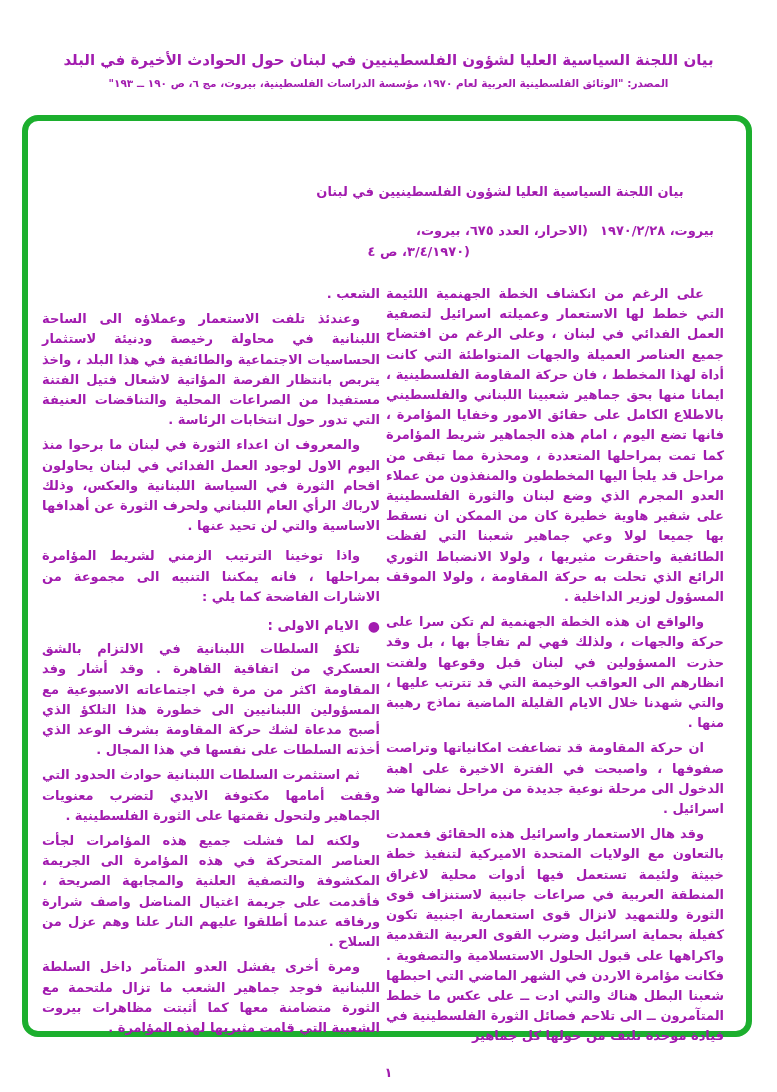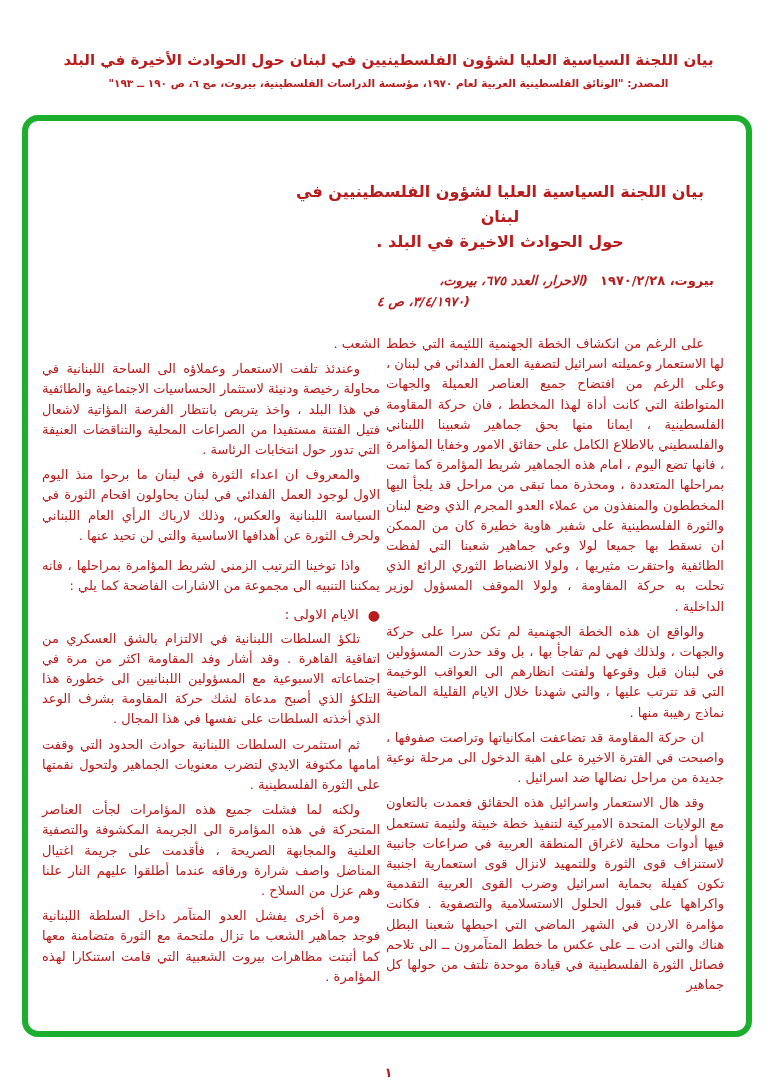--- a/index.html
+++ b/index.html
@@ -37,55 +37,55 @@
     border:6px solid #1caf2e;
     border-radius:16px;
     padding:58px 22px 0 14px;
     background:#ffffff;
   }
   
   .doc-title{
     width:436px;
     margin:0 6px 0 auto;
     text-align:center;
-    font-size:16px;
+    font-size:13px;
     font-weight:bold;
     line-height:25px;
   }
   
   .byline{
     display:flex;
     align-items:flex-start;
     margin-top:16px;
     padding-right:10px;
     gap:12px;
     font-size:13px;
     font-weight:bold;
     line-height:21px;
   }
   .dateline{white-space:nowrap;}
-  .citation{min-width:200px;font-style:italic;}
+  .citation{min-width:200px;}
   .cit1{text-align:right;white-space:nowrap;}
   .cit2{
     direction:ltr;
     text-align:center;
     white-space:nowrap;
     margin-right:118px;
   }
   
   .columns{
     display:flex;
     gap:6px;
     margin-top:22px;
   }
   .col{
     flex:1;
     min-width:0;
     font-size:13px;
-    font-weight:normal;
+    font-weight:bold;
     line-height:20.2px;
     text-align:justify;
   }
   .para{margin:0 0 5px;text-indent:20px;}
   .para.cont{text-indent:0;}
   .para.gap-before{margin-top:10px;}
   .para.bullet-head{
     text-indent:0;
     margin:8px 0 4px;
     font-size:13.5px;
@@ -102,30 +102,29 @@
     position:absolute;
     bottom:12px;left:0;right:0;
     text-align:center;
     font-size:13px;
     font-weight:bold;
   }
 </style>
 </head>
 <body>
 
-<div class="page" style="color: #b91c1c;">
+<div class="page" style="color: #a21caf;">
 
   <h1 class="hdr-title">بيان اللجنة السياسية العليا لشؤون الفلسطينيين في لبنان حول الحوادث الأخيرة في البلد</h1>
   <div class="hdr-source">المصدر: "الوثائق الفلسطينية العربية لعام ١٩٧٠، مؤسسة الدراسات الفلسطينية، بيروت، مج ٦، ص ١٩٠ ــ ١٩٣"</div>
 
   <div class="frame" style="border-color: rgb(28, 175, 46);">
 
     <div class="doc-title">
       <div>بيان اللجنة السياسية العليا لشؤون الفلسطينيين في لبنان</div>
-      <div>حول الحوادث الاخيرة في البلد .</div>
     </div>
 
     <div class="byline">
       <div class="dateline">بيروت، ١٩٧٠/٢/٢٨</div>
       <div class="citation">
         <div class="cit1">(الاحرار، العدد ٦٧٥، بيروت،</div>
         <div class="cit2">٣/٤/١٩٧٠، ص ٤)</div>
       </div>
     </div>
 
@@ -138,21 +137,21 @@
         </div>
       <div class="col">
           <p class="para cont">الشعب .</p>
           <p class="para">وعندئذ تلفت الاستعمار وعملاؤه الى الساحة اللبنانية في محاولة رخيصة ودنيئة لاستثمار الحساسيات الاجتماعية والطائفية في هذا البلد ، واخذ يتربص بانتظار الفرصة المؤاتية لاشعال فتيل الفتنة مستفيدا من الصراعات المحلية والتناقضات العنيفة التي تدور حول انتخابات الرئاسة .</p>
           <p class="para">والمعروف ان اعداء الثورة في لبنان ما برحوا منذ اليوم الاول لوجود العمل الفدائي في لبنان يحاولون اقحام الثورة في السياسة اللبنانية والعكس، وذلك لارباك الرأي العام اللبناني ولحرف الثورة عن أهدافها الاساسية والتي لن تحيد عنها .</p>
           <p class="para gap-before">واذا توخينا الترتيب الزمني لشريط المؤامرة بمراحلها ، فانه يمكننا التنبيه الى مجموعة من الاشارات الفاضحة كما يلي :</p>
           <p class="para bullet-head"><span class="bullet">●</span><span>الايام الاولى :</span></p>
           <p class="para">تلكؤ السلطات اللبنانية في الالتزام بالشق العسكري من اتفاقية القاهرة . وقد أشار وفد المقاومة اكثر من مرة في اجتماعاته الاسبوعية مع المسؤولين اللبنانيين الى خطورة هذا التلكؤ الذي أصبح مدعاة لشك حركة المقاومة بشرف الوعد الذي أخذته السلطات على نفسها في هذا المجال .</p>
           <p class="para">ثم استثمرت السلطات اللبنانية حوادث الحدود التي وقفت أمامها مكتوفة الايدي لتضرب معنويات الجماهير ولتحول نقمتها على الثورة الفلسطينية .</p>
           <p class="para">ولكنه لما فشلت جميع هذه المؤامرات لجأت العناصر المتحركة في هذه المؤامرة الى الجريمة المكشوفة والتصفية العلنية والمجابهة الصريحة ، فأقدمت على جريمة اغتيال المناضل واصف شرارة ورفاقه عندما أطلقوا عليهم النار علنا وهم عزل من السلاح .</p>
-          <p class="para">ومرة أخرى يفشل العدو المتآمر داخل السلطة اللبنانية فوجد جماهير الشعب ما تزال ملتحمة مع الثورة متضامنة معها كما أثبتت مظاهرات بيروت الشعبية التي قامت استنكارا لهذه المؤامرة .</p>
+          <p class="para">ومرة أخرى يفشل العدو المتآمر داخل السلطة اللبنانية فوجد جماهير الشعب ما تزال ملتحمة مع الثورة متضامنة معها كما أثبتت مظاهرات بيروت الشعبية التي قامت مثيريها لهذه المؤامرة .</p>
         </div>
     </div>
 
   </div>
 
   <div class="page-number">١</div>
 
 </div>
 
 </body></html>

